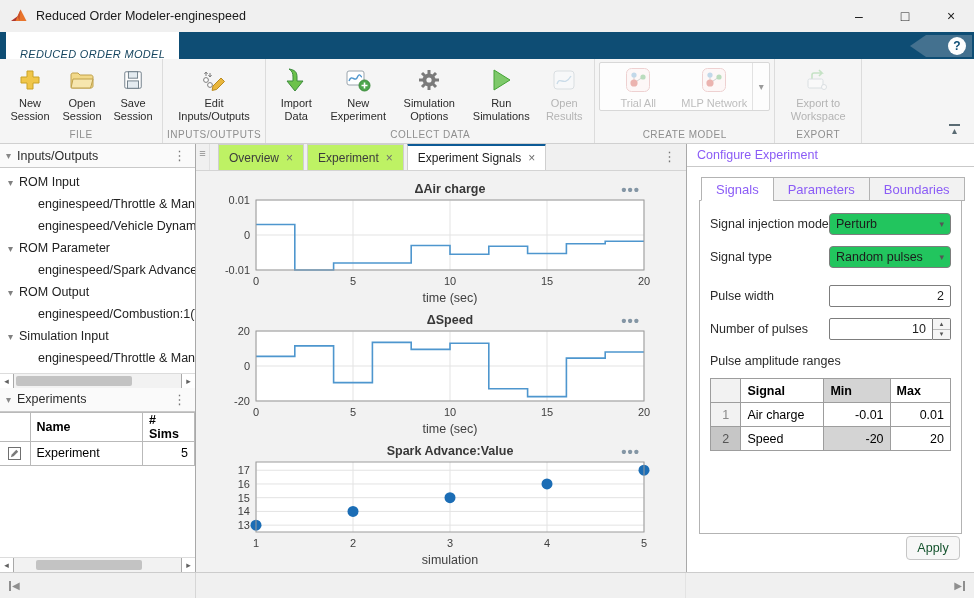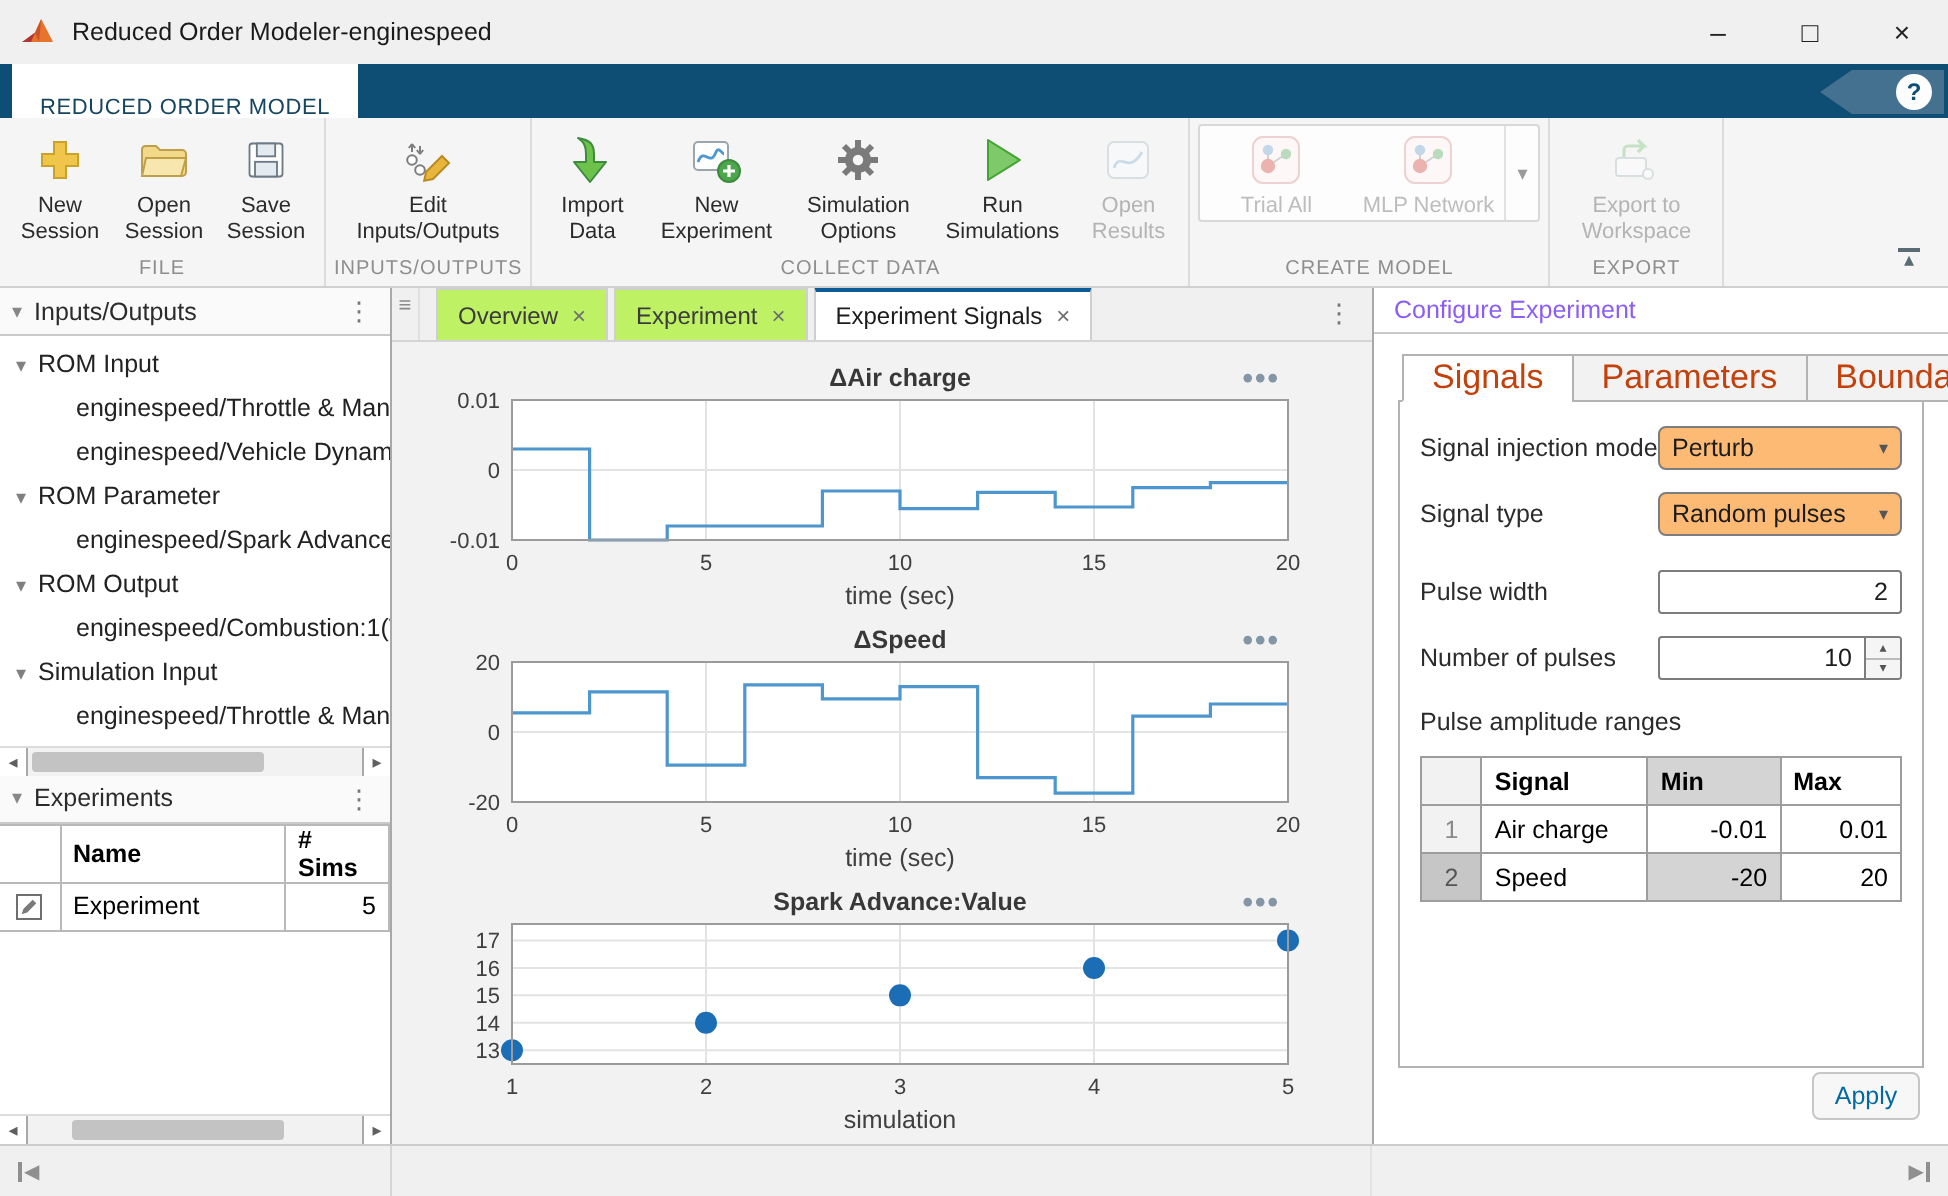--- a/index.html
+++ b/index.html
@@ -9,21 +9,21 @@
 
   
   .titlebar { height:32px; background:#f0f0f0; display:flex; align-items:center; flex:0 0 32px; }
   .titlebar .logo { width:18px; height:16px; margin:0 8px 0 10px; }
   .titlebar .title { font-size:12.5px; color:#1a1a1a; flex:1; }
   .win-controls { display:flex; height:100%; }
   .win-btn { width:46px; height:100%; display:flex; align-items:center; justify-content:center; font-size:14px; color:#222; cursor:default; }
 
   
   .ribbon-strip { height:27px; background:#0e4d74; display:flex; align-items:flex-end; position:relative; flex:0 0 27px; }
-  .ribbon-tab { background:#fff; color:#16455f; font-size:11px; letter-spacing:.3px; padding:22px 14px 5px 14px; margin-left:6px; height:27px; display:flex; align-items:center; }
+  .ribbon-tab { background:#fff; color:#16455f; font-size:11px; letter-spacing:.3px; padding:22px 14px 5px 14px; margin-left:6px; height:27px; display:flex; align-items:center;font-style:italic; }
   .help-wedge { position:absolute; right:2px; top:3px; width:62px; height:22px; background:#44718f; clip-path:polygon(16px 0,100% 0,100% 100%,16px 100%,0 50%); display:flex; align-items:center; justify-content:flex-end; }
   .help-btn { width:18px; height:18px; border-radius:50%; background:#fdfdfd; color:#0e4d74; font-weight:bold; font-size:12px; display:flex; align-items:center; justify-content:center; margin-right:6px; }
 
   
   .ribbon { height:85px; background:#f5f5f5; border-bottom:1px solid #d0d0d0; display:flex; position:relative; flex:0 0 85px; }
   .rgroup { display:flex; flex-direction:column; border-right:1px solid #dcdcdc; padding:3px 4px 0 4px; }
   .rbuttons { display:flex; flex:1; align-items:flex-start; }
   .rbtn { display:flex; flex-direction:column; align-items:center; padding:3px 3px 0 3px; cursor:default; }
   .rbtn .ricon { height:30px; display:flex; align-items:center; justify-content:center; }
   .rbtn .rlabel { font-size:11px; line-height:13px; color:#2b2b2b; text-align:center; margin-top:2px; }
@@ -79,45 +79,45 @@
   .ctitle { font-size:12.5px; font-weight:bold; fill:#383838; }
   .cxlabel { font-size:12.5px; fill:#404040; }
   .grid { stroke:#e3e3e3; stroke-width:1; }
   .axbox { fill:none; stroke:#9b9b9b; }
 
   
   .right { width:288px; flex:0 0 288px; background:#fff; border-left:1px solid #a9a9a9; display:flex; flex-direction:column; }
   .rp-head { height:23px; border-bottom:1px solid #c9c9c9; display:flex; align-items:center; font-size:12.5px; color:#8b5cf6; padding:0 10px; flex:0 0 23px; }
   .rp-body { flex:1; position:relative; padding:10px 12px 0 12px; }
   .cfg-tabs { display:flex; margin-left:2px; }
-  .cfg-tab { height:24px; padding:0 14px; display:flex; align-items:center; font-size:17px; color:#c2410c; border:1px solid #b3b3b3; border-right:none; background:#f2f2f2; }
+  .cfg-tab { height:24px; padding:0 14px; display:flex; align-items:center; font-size:13px; color:#8b5cf6; border:1px solid #b3b3b3; border-right:none; background:#f2f2f2; }
   .cfg-tab:last-child { border-right:1px solid #b3b3b3; }
   .cfg-tab.active { background:#fff; border-bottom:1px solid #fff; position:relative; z-index:2; }
   .cfg-box { border:1px solid #b3b3b3; margin-top:-1px; height:334px; padding:12px 10px 0 10px; background:#fff; }
   .frow { display:flex; align-items:center; margin-bottom:11px;justify-content:center; }
   .frow .flabel { font-size:12.5px; color:#2b2b2b; flex:1; }
-  .dropdown { width:122px; height:22px; border:1px solid #7d7d7d; border-radius:4px; display:flex; align-items:center; padding:0 6px; font-size:12.5px; color:#1c1c1c; background:#fdba74; }
+  .dropdown { width:122px; height:22px; border:1px solid #7d7d7d; border-radius:4px; display:flex; align-items:center; padding:0 6px; font-size:12.5px; color:#1c1c1c; background:#22c55e; }
   .dropdown .dval { flex:1; }
   .dropdown .dcaret { color:#555; font-size:9px; }
   .tinput { width:122px; height:22px; border:1px solid #7d7d7d; border-radius:2px; font-size:12.5px; text-align:right; padding:0 6px; font-family:"Liberation Sans",sans-serif; color:#1c1c1c; }
   .spinwrap { display:flex; width:122px; }
   .spinwrap .tinput { width:104px; border-radius:2px 0 0 2px; }
   .spinbtns { width:18px; display:flex; flex-direction:column; border:1px solid #7d7d7d; border-left:none; border-radius:0 2px 2px 0; overflow:hidden; }
   .spinbtn { flex:1; display:flex; align-items:center; justify-content:center; font-size:7px; color:#555; background:#f5f5f5; }
   .spinbtn:first-child { border-bottom:1px solid #bbb; }
   .amp-label { font-size:12.5px; color:#2b2b2b; margin:14px 0 10px 0; }
   .amp-table { border-collapse:collapse; font-size:12.5px;border-radius:13px; }
   .amp-table th, .amp-table td { border:1px solid #9d9d9d; height:24px; padding:0 6px; background:#fff; }
   .amp-table th { font-weight:bold; text-align:left; }
   .amp-table .rhdr { width:32px; background:#f2f2f2; color:#8a8a8a; text-align:center; font-weight:normal; }
   .amp-table .sel { background:#d4d4d4 !important; }
   .amp-table .rhdr.sel { background:#c6c6c6 !important; color:#555; }
   .amp-table td.num { text-align:right; }
   .col-sig { width:88px; } .col-min { width:70px; } .col-max { width:64px; }
-  .apply-btn { position:absolute; right:14px; bottom:12px; width:54px; height:24px; border:1px solid #c6c6c6; border-radius:4px; background:#f7f7f7; color:#0369a1; font-size:12.5px; display:flex; align-items:center; justify-content:center; }
+  .apply-btn { position:absolute; right:14px; bottom:12px; width:54px; height:24px; border:1px solid #c6c6c6; border-radius:4px; background:#f7f7f7; color:#14532d; font-size:12.5px; display:flex; align-items:center; justify-content:center; }
 
   
   .statusbar { height:26px; background:#f0f0f0; border-top:1px solid #cccccc; display:flex; flex:0 0 26px; }
   .sb-left { width:196px; border-right:1px solid #d6d6d6; display:flex; align-items:center; padding-left:9px; }
   .sb-mid { flex:1; border-right:1px solid #e3e3e3; }
   .sb-right { width:288px; display:flex; align-items:center; justify-content:flex-end; padding-right:9px; }
   .skipper { display:flex; align-items:center; color:#8f8f8f; font-size:10px; }
   .skipper .kbar { width:2px; height:10px; background:#8f8f8f; }
   .skipper .kbar.l { margin-right:1px; } .skipper .kbar.r { margin-left:1px; }
 </style>

